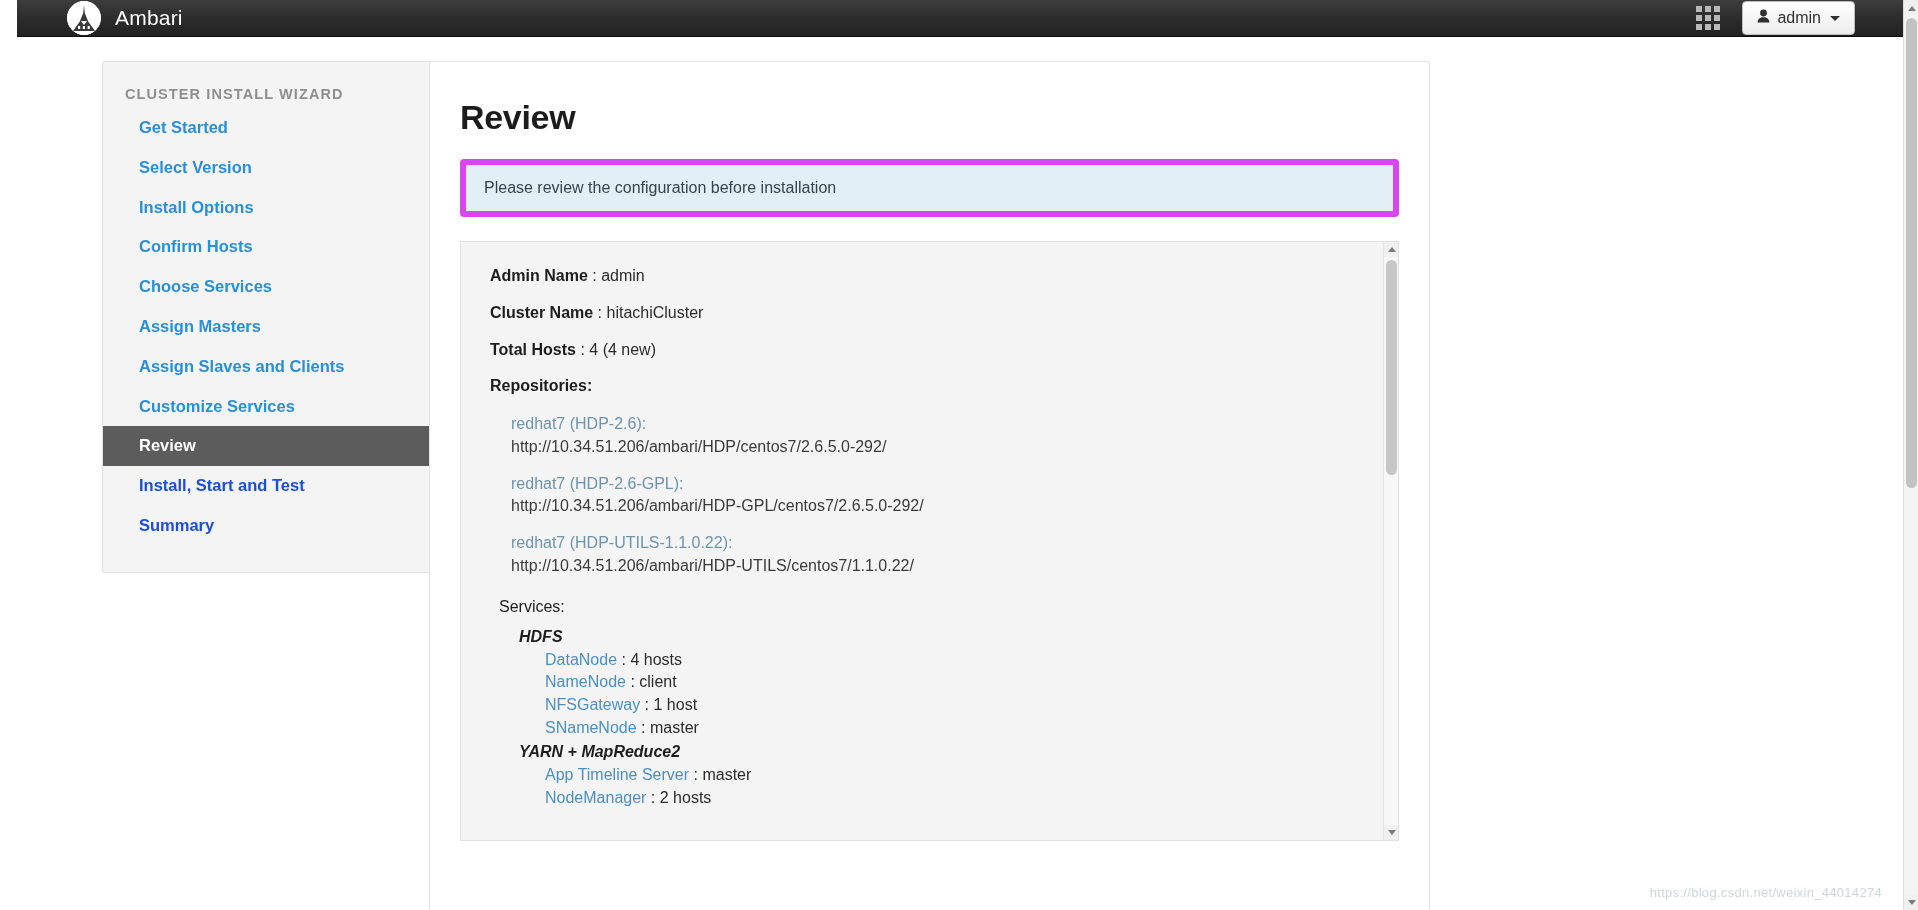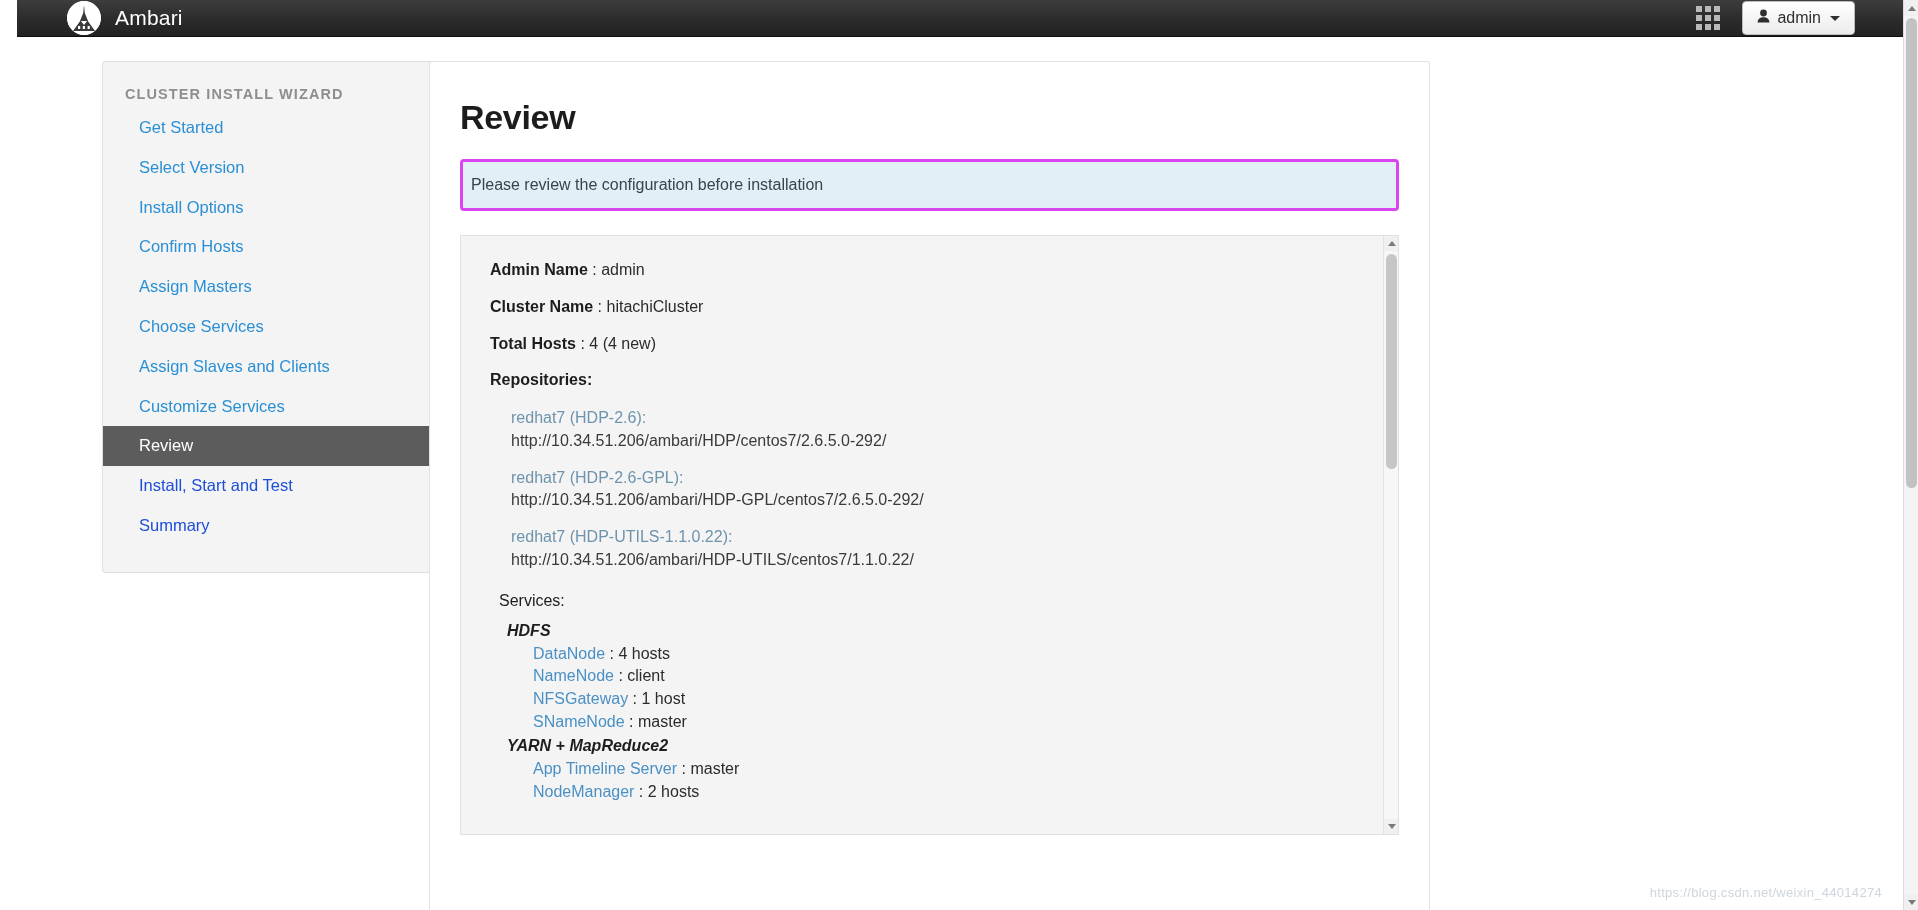--- a/index.html
+++ b/index.html
@@ -58,60 +58,60 @@
     width: 338px; background: #f4f4f4;
     border: 1px solid #e0e0e0; border-radius: 3px;
     padding: 24px 0 26px 0;
   }
   .sidebar-title {
     font-size: 14.5px; font-weight: bold; color: #8e8e8e;
     letter-spacing: 1.1px; padding: 0 0 6px 22px;
   }
   .wiz-item {
     display: block; font-size: 16.5px; color: #2a8fd4;
-    padding: 10px 0 10px 36px; cursor: pointer; line-height: 1.2;
+    padding: 10px 0 10px 36px; cursor: pointer; line-height: 1.2; font-weight: bold;
   }
   .wiz-item.active {
     background: #5c5c5c; color: #ffffff; cursor: default;
   }
   .wiz-item.disabled { color: #1d4ed8; cursor: default; }
 
   
   .main {
     position: absolute; left: 429px; top: 16px;
     width: 1001px; height: 900px;
     background: #ffffff; border: 1px solid #e3e3e3;
     border-bottom: none; border-radius: 3px;
     padding: 28px 30px 0 30px;
   }
   .page-title {
     font-size: 34px; font-weight: bold; color: #1c1c1c;
     font-stretch: condensed; letter-spacing: -.3px; margin: 8px 0 22px 0;
   }
   .alert-info {
-    background: #e2eff5; border: 3px solid #d946ef; border-radius: 4px;
-    padding: 14px 8px; font-size: 16px; color: #36454d; margin-bottom: 24px;
+    background: #e2eff5; border: 6px solid #d946ef; border-radius: 4px;
+    padding: 14px 18px; font-size: 16px; color: #36454d; margin-bottom: 24px;
   }
 
   
   .review-box {
     position: relative; background: #f4f4f4;
     border: 1px solid #e1e1e1; height: 600px; overflow: hidden;
   }
   .review-inner { padding: 24px 26px 20px 22px; }
 
   .kv { font-size: 16px; color: #2b2b2b; margin-bottom: 16px; line-height: 1.3; margin-left: 7px; }
   .kv b { font-weight: bold; color: #1d1d1d; }
 
   .repo-block { margin: 0 0 14px 28px; line-height: 1.42; }
   .repo-name { font-size: 16px; color: #6d93ad; }
   .repo-url  { font-size: 16px; color: #3a3a3a; }
 
   .svc-label { font-size: 16px; font-weight: normal; color: #1d1d1d; margin: 20px 0 12px 16px; }
-  .svc-group { margin-left: 24px; }
+  .svc-group { margin-left: 36px; }
   .svc-title { font-size: 16px; font-weight: bold; font-style: italic; color: #1d1d1d; margin: 4px 0 3px 0; }
   .svc-row { font-size: 16px; color: #2b2b2b; margin-left: 26px; line-height: 1.42; }
   .svc-comp { color: #4a90c4; }
 
   
   .inner-sb {
     position: absolute; right: 0; top: 0; width: 15px; height: 100%;
     background: #f7f7f7; border-left: 1px solid #e4e4e4;
   }
   .inner-sb .arw {
@@ -191,22 +191,22 @@
 </div>
 
 <div class="page">
 
   <div class="sidebar">
     <div class="sidebar-title">CLUSTER INSTALL WIZARD</div>
     <div class="wiz-item">Get Started</div>
     <div class="wiz-item">Select Version</div>
     <div class="wiz-item">Install Options</div>
     <div class="wiz-item">Confirm Hosts</div>
+    <div class="wiz-item">Choose Services</div>
     <div class="wiz-item">Assign Masters</div>
-    <div class="wiz-item">Choose Services</div>
     <div class="wiz-item">Assign Slaves and Clients</div>
     <div class="wiz-item">Customize Services</div>
     <div class="wiz-item active">Review</div>
     <div class="wiz-item disabled">Install, Start and Test</div>
     <div class="wiz-item disabled">Summary</div>
   </div>
 
   <div class="main">
     <div class="page-title">Review</div>
 

